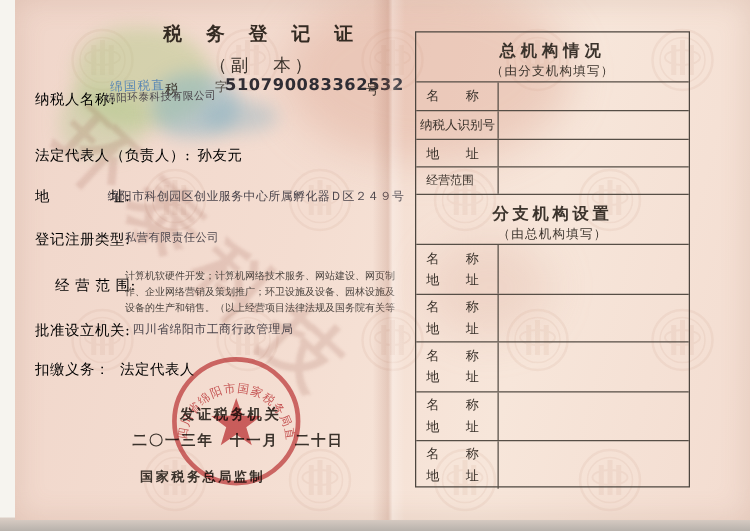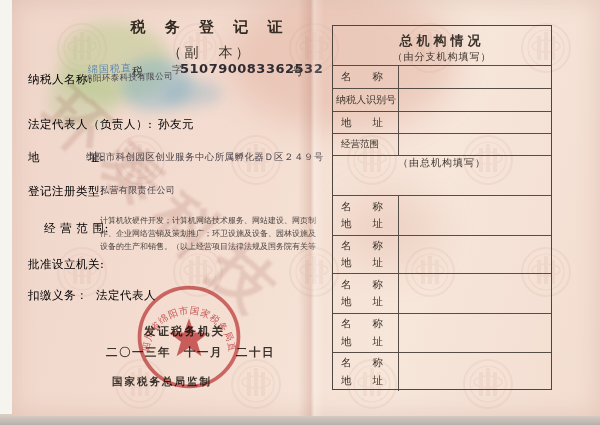--- a/index.html
+++ b/index.html
@@ -139,20 +139,21 @@
     <div class="fld-small" style="left:88px;top:184px;font-size:9px;">私营有限责任公司</div>
 
     <div class="fld-label" style="left:32px;top:221px;">经 营 范 围:</div>
     <div class="scope-lines">
       <div>计算机软硬件开发；计算机网络技术服务、网站建设、网页制</div>
       <div>作、企业网络营销及策划推广；环卫设施及设备、园林设施及</div>
       <div>设备的生产和销售。（以上经营项目法律法规及国务院有关等</div>
     </div>
 
     <div class="fld-label" style="left:16px;top:257px;">批准设立机关:</div>
+    <div class="fld-small" style="left:94px;top:257px;font-size:9.5px;">四川省绵阳市工商行政管理局</div>
 
     <div class="fld-label" style="left:16px;top:288px;">扣缴义务：</div>
     <div class="fld-label" style="left:84px;top:288px;">法定代表人</div>
 
     <div class="lp issuing">发证税务机关</div>
     <div class="lp idate">二〇一三年　十一月　二十日</div>
     <div class="lp superv">国家税务总局监制</div>
 
     <svg class="seal" viewBox="0 0 120 120">
       <circle cx="60" cy="60" r="53" fill="none" stroke="#c2383d" stroke-width="4" opacity=".8"></circle>
@@ -183,20 +184,21 @@
       <div class="trow" style="top:86px;height:22px;">
         <div class="lab-cell">地　　址</div>
         <div class="val-cell"></div>
       </div>
       <div class="trow" style="top:108px;height:22px;">
         <div class="lab-cell" style="font-size:9.5px;">经营范围</div>
         <div class="val-cell"></div>
       </div>
 
       <div class="trow" style="top:130px;height:40px;">
+        <div class="sect-title" style="letter-spacing:3px;">分支机构设置</div>
         <div class="sect-sub">（由总机构填写）</div>
       </div>
 
       <div class="trow" style="top:170px;height:40px;">
         <div class="pair-cell">
           <span>名　　称</span>
           <span>地　　址</span>
         </div>
         <div class="val-cell"></div>
       </div>

